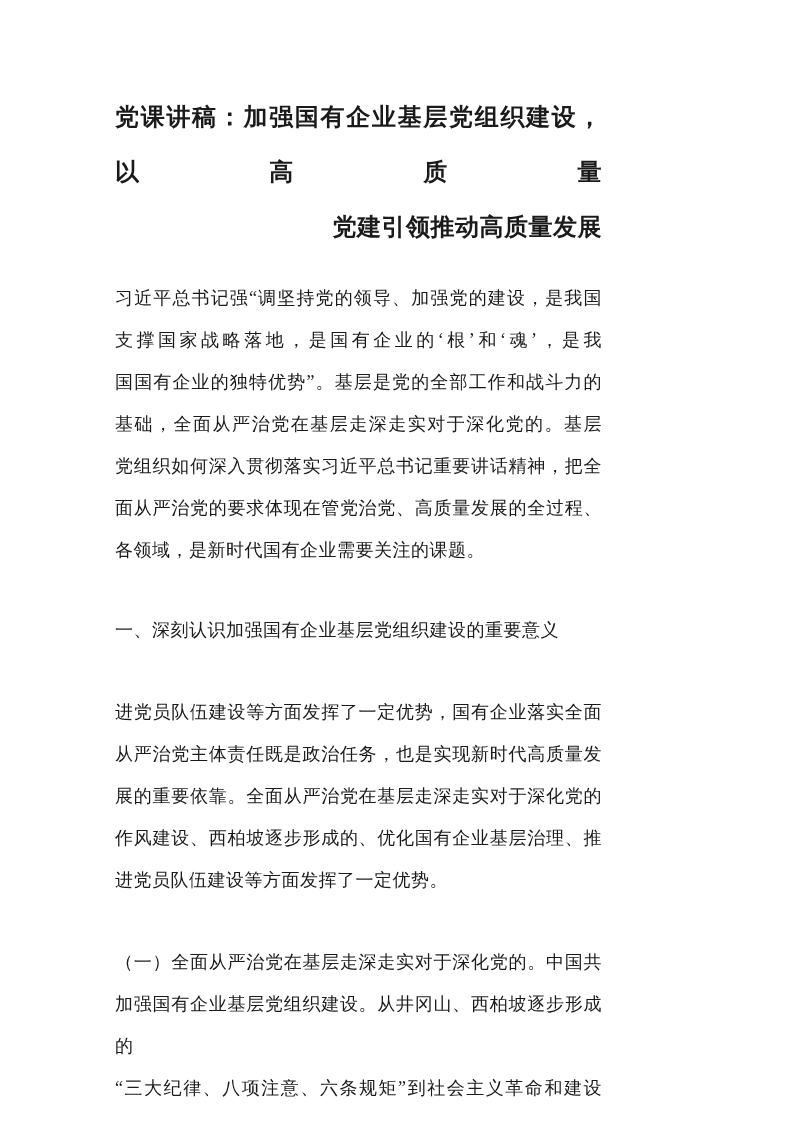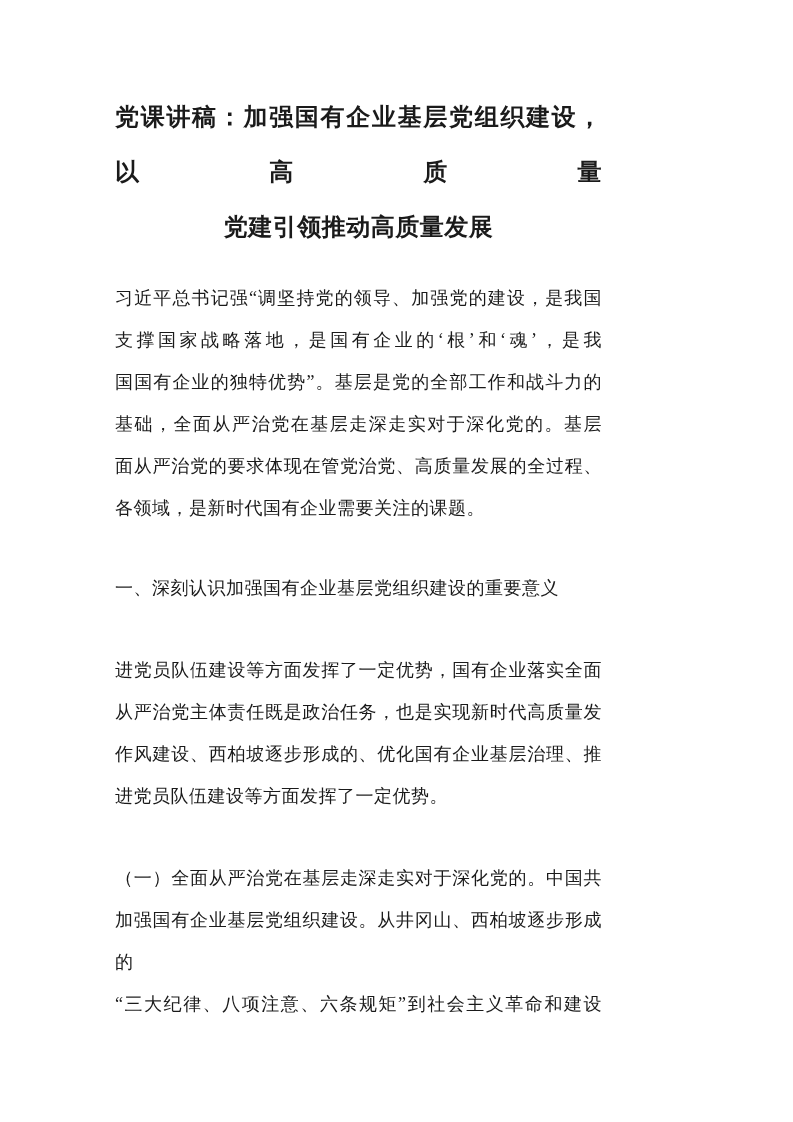--- a/index.html
+++ b/index.html
@@ -29,21 +29,21 @@
     letter-spacing: 0.5px;
   }
   .doc-title .t-line {
     display: block;
   }
   .doc-title .t-justify {
     text-align: justify;
     text-align-last: justify;
   }
   .doc-title .t-center {
-    text-align: center;
+    text-align: right;
   }
   .para {
     margin: 40px 0 0 0;
     font-size: 18px;
     line-height: 42px;
     letter-spacing: 0.5px;
   }
   .para.first {
     margin-top: 22px;
   }
@@ -67,31 +67,33 @@
   <h1 class="doc-title">
     <span class="t-line t-justify">党课讲稿：加强国有企业基层党组织建设，以高质量</span>
     <span class="t-line t-center">党建引领推动高质量发展</span>
   </h1>
 
   <div class="para first">
     <div class="line">习近平总书记强“调坚持党的领导、加强党的建设，是我国</div>
     <div class="line">支撑国家战略落地，是国有企业的‘根’和‘魂’，是我</div>
     <div class="line">国国有企业的独特优势”。基层是党的全部工作和战斗力的</div>
     <div class="line">基础，全面从严治党在基层走深走实对于深化党的。基层</div>
+    <div class="line">党组织如何深入贯彻落实习近平总书记重要讲话精神，把全</div>
     <div class="line">面从严治党的要求体现在管党治党、高质量发展的全过程、</div>
     <div class="line end">各领域，是新时代国有企业需要关注的课题。</div>
   </div>
 
   <div class="para heading">
     <div class="line end">一、深刻认识加强国有企业基层党组织建设的重要意义</div>
   </div>
 
   <div class="para">
     <div class="line">进党员队伍建设等方面发挥了一定优势，国有企业落实全面</div>
     <div class="line">从严治党主体责任既是政治任务，也是实现新时代高质量发</div>
+    <div class="line">展的重要依靠。全面从严治党在基层走深走实对于深化党的</div>
     <div class="line">作风建设、西柏坡逐步形成的、优化国有企业基层治理、推</div>
     <div class="line end">进党员队伍建设等方面发挥了一定优势。</div>
   </div>
 
   <div class="para">
     <div class="line">（一）全面从严治党在基层走深走实对于深化党的。中国共</div>
     <div class="line">加强国有企业基层党组织建设。从井冈山、西柏坡逐步形成的</div>
     <div class="line">“三大纪律、八项注意、六条规矩”到社会主义革命和建设</div>
   </div>
 

